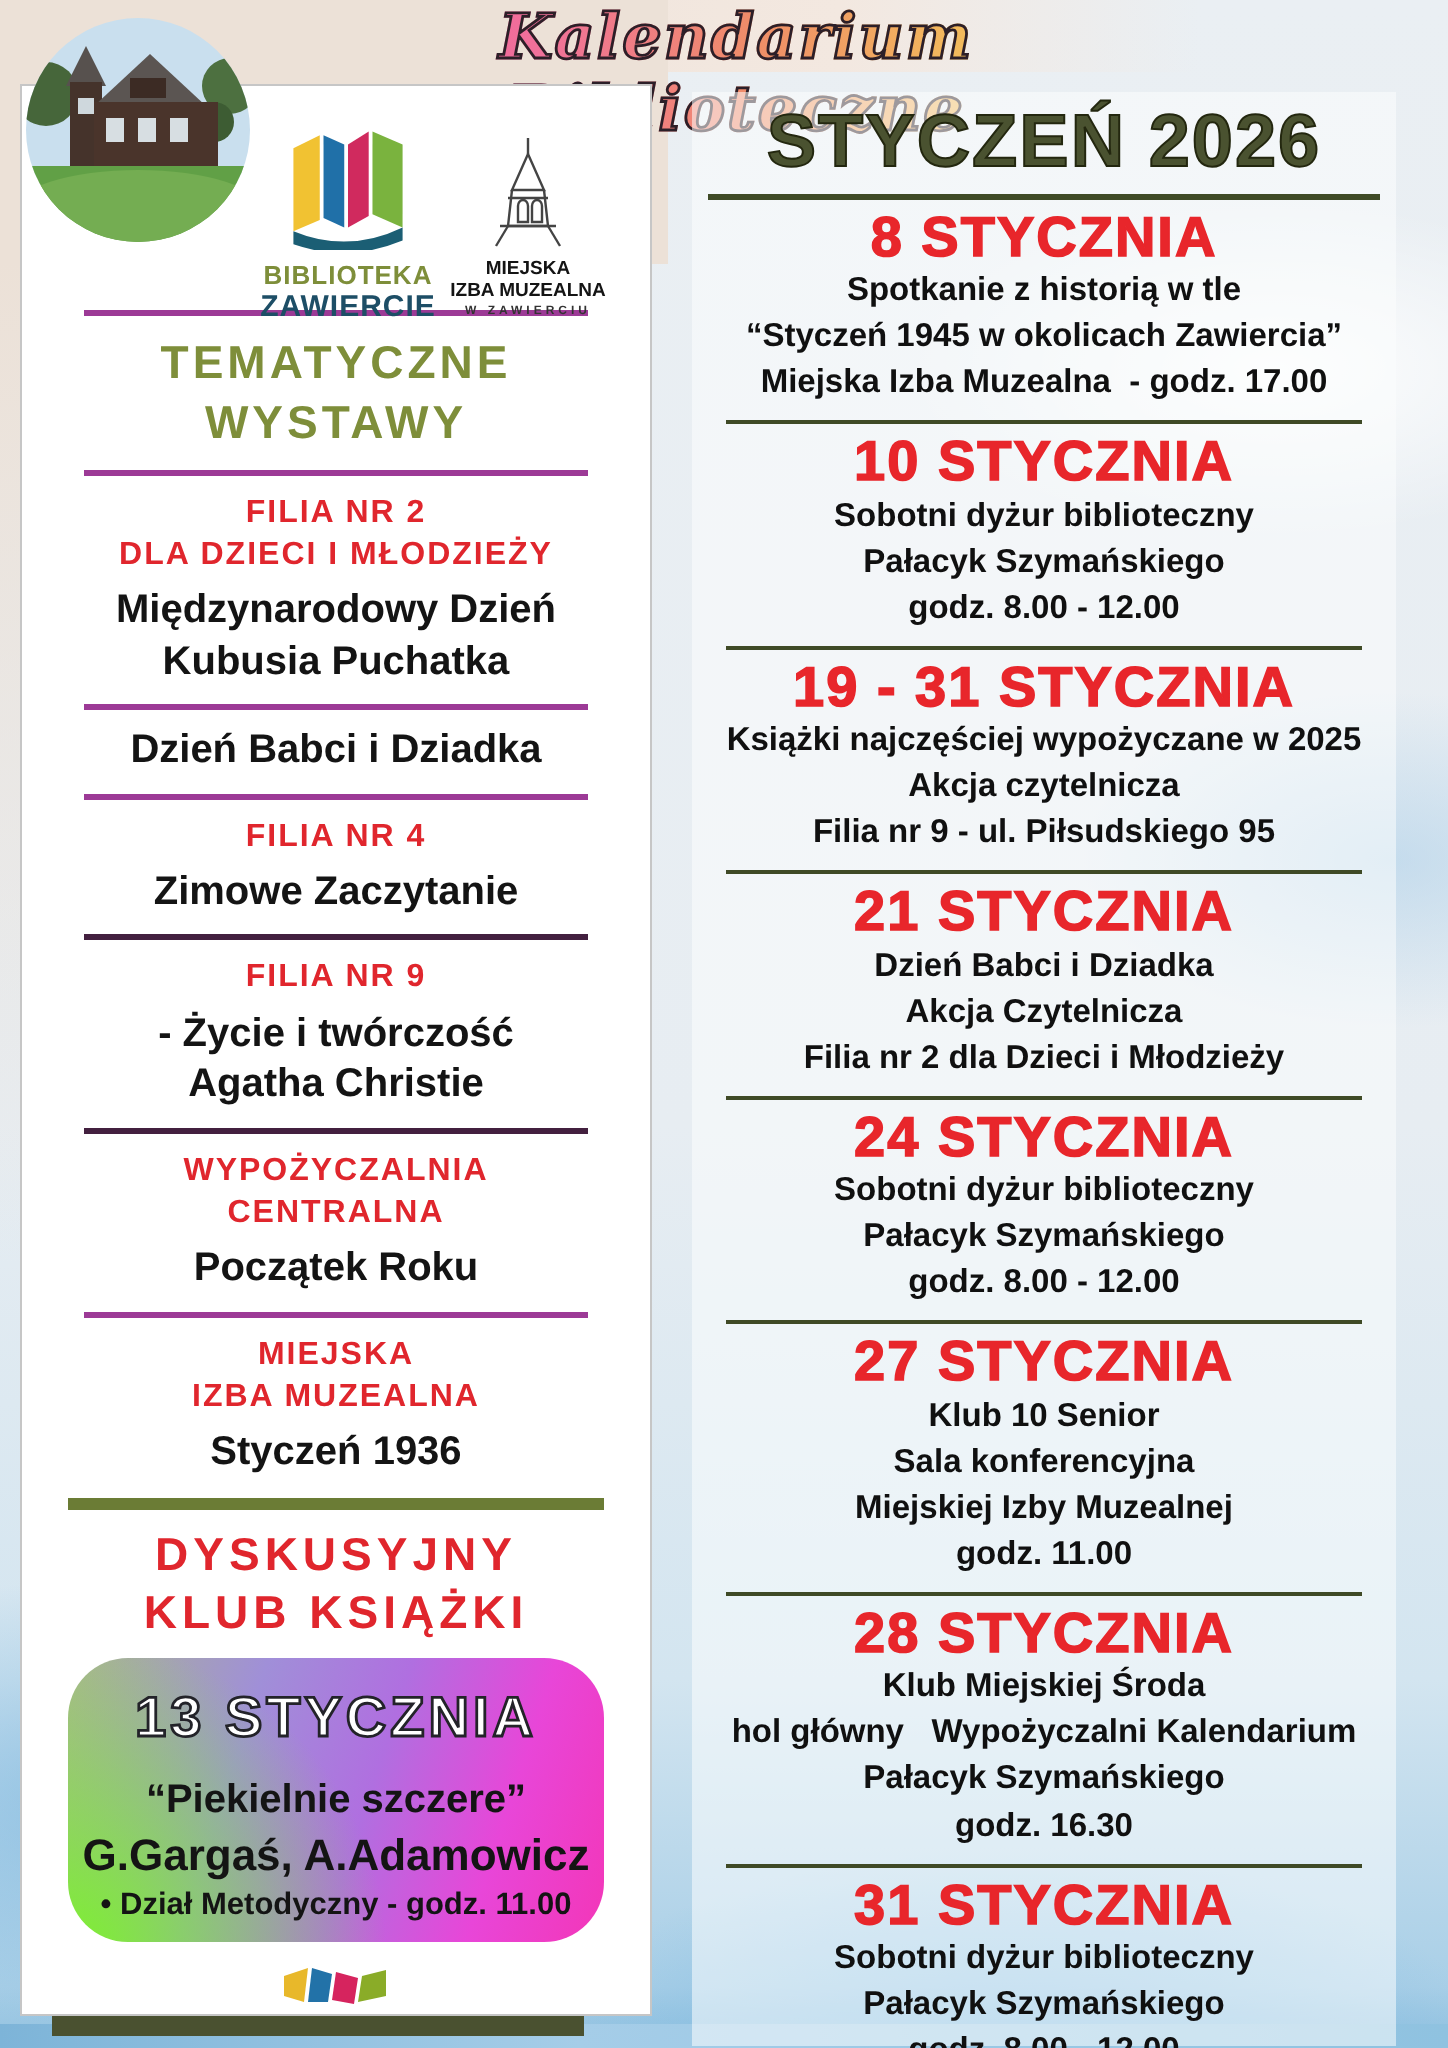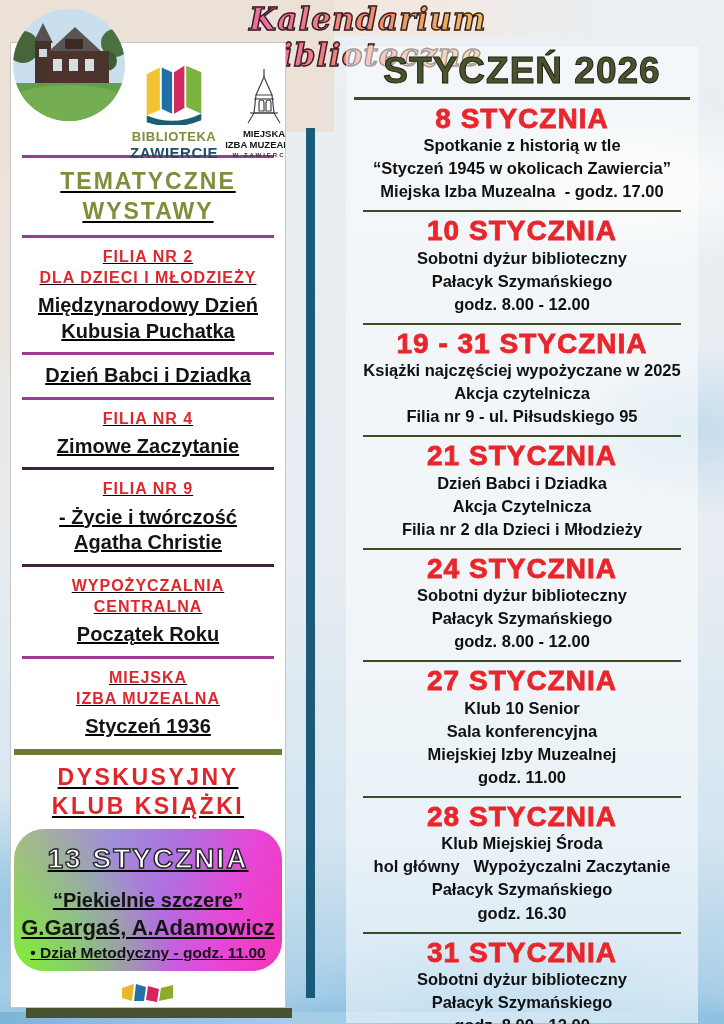--- a/index.html
+++ b/index.html
@@ -23,22 +23,22 @@
   
   .main-title{position:absolute;left:148px;top:1px;width:440px;text-align:center;
     font-family:"DejaVu Serif",serif;font-style:italic;font-weight:bold;font-size:31px;letter-spacing:1px;
     background:linear-gradient(90deg,#ef4f9d 0%,#f0719a 28%,#ef8d68 52%,#f2b95c 75%,#f7d84f 100%);
     -webkit-background-clip:text;background-clip:text;color:transparent;-webkit-text-stroke:1.4px #2c1f28;}
   @supports not (-webkit-background-clip:text){.main-title{color:#ef6f9b;}}
 
   
   .card-shadow-right{position:absolute;left:306px;top:128px;width:9px;height:870px;background:#1c5a7a;}
   .card-shadow-bottom{position:absolute;left:26px;top:1008px;width:266px;height:10px;background:#4a5130;}
-  .card{position:absolute;left:10px;top:42px;width:276px;height:966px;background:#ffffff;
-    border:1px solid #c6c6c6;box-sizing:border-box;overflow:hidden;text-align:center;text-decoration:underline;}
+  .card{position:absolute;left:10px;top:42px;width:316px;height:966px;background:#ffffff;
+    border:1px solid #c6c6c6;box-sizing:border-box;overflow:hidden;text-align:center;}
   .photo{position:absolute;left:13px;top:9px;width:112px;height:112px;border-radius:50%;overflow:hidden;z-index:5;}
   .logo-book{position:absolute;left:112px;top:18px;width:102px;text-align:center;}
   .logo-book .l1{font-size:13px;font-weight:bold;color:#7e8e3a;letter-spacing:.5px;}
   .logo-book .l2{font-size:15px;font-weight:bold;color:#1d4e66;letter-spacing:.5px;}
   .logo-museum{position:absolute;left:214px;top:24px;width:78px;text-align:center;}
   .logo-museum .m1{font-size:9.5px;font-weight:bold;color:#141414;line-height:1.15;}
   .logo-museum .m3{font-size:6px;font-weight:bold;color:#333;letter-spacing:2px;margin-top:1px;}
 
   .card-flow{margin-top:112px;}
   .hr-p{height:3px;width:252px;margin:8px auto;background:#9c3a96;}
@@ -255,21 +255,21 @@
       <div class="ev-line">Klub 10 Senior</div>
       <div class="ev-line">Sala konferencyjna</div>
       <div class="ev-line">Miejskiej Izby Muzealnej</div>
       <div class="ev-line">godz. 11.00</div>
       <div class="hr-ev"></div>
     </div>
 
     <div class="event">
       <div class="ev-date">28 STYCZNIA</div>
       <div class="ev-line">Klub Miejskiej Środa</div>
-      <div class="ev-line">hol główny   Wypożyczalni Zaczytanie</div>
+      <div class="ev-line">hol główny   Wypożyczalni Kalendarium</div>
       <div class="ev-line">Pałacyk Szymańskiego</div>
       <div class="ev-line">godz. 16.30</div>
       <div class="hr-ev"></div>
     </div>
 
     <div class="event">
       <div class="ev-date">31 STYCZNIA</div>
       <div class="ev-line">Sobotni dyżur biblioteczny</div>
       <div class="ev-line">Pałacyk Szymańskiego</div>
       <div class="ev-line">godz. 8.00 - 12.00</div>

